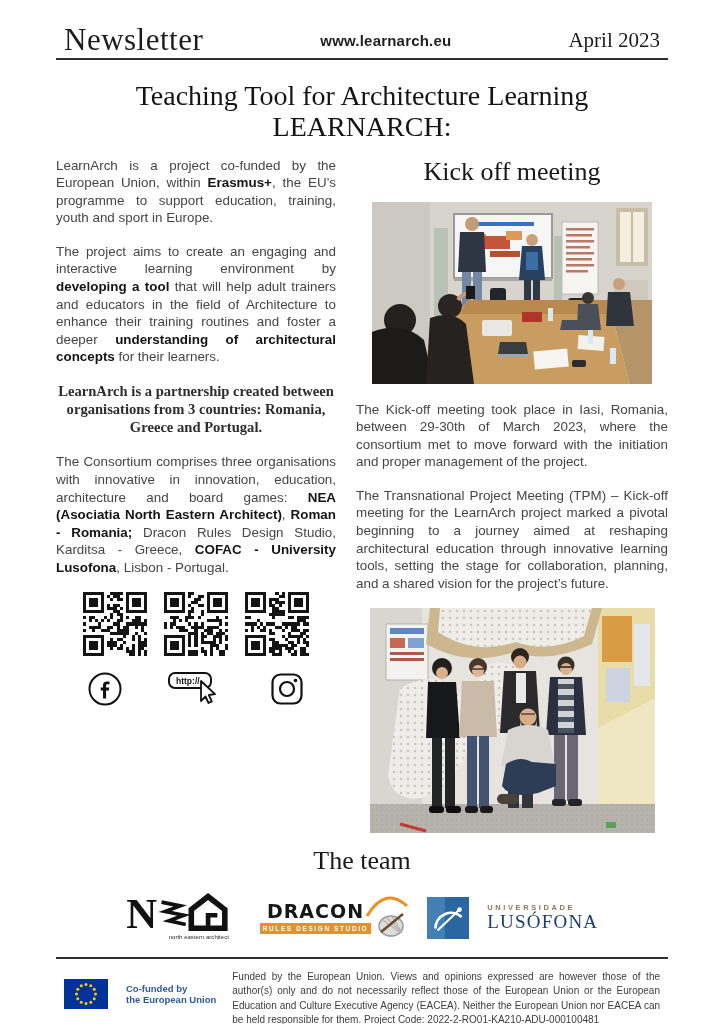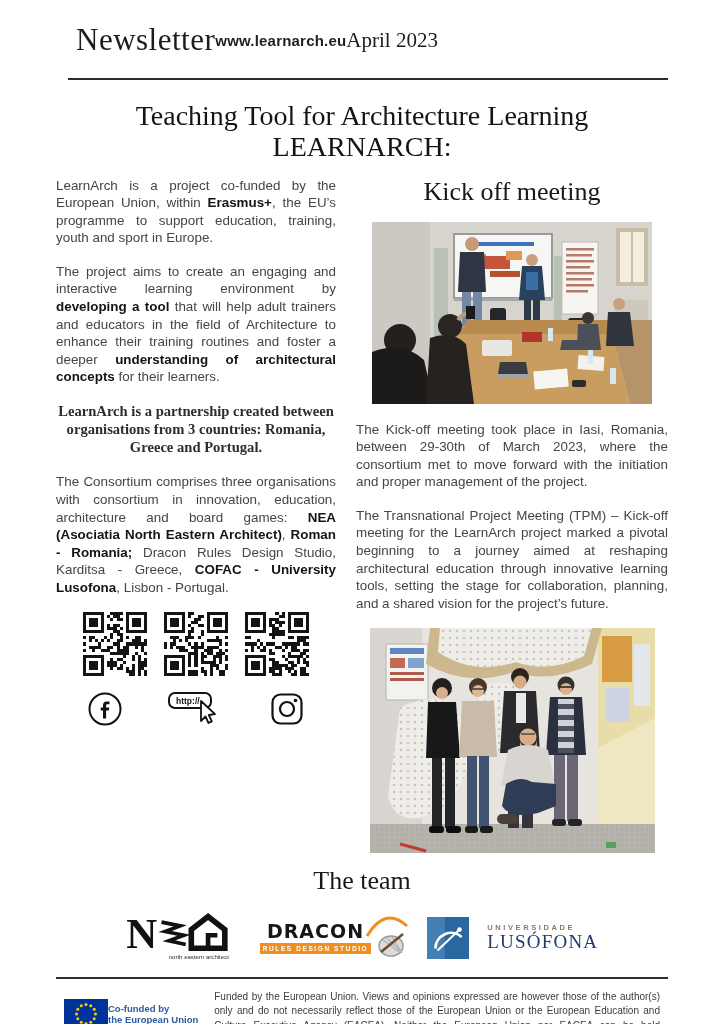--- a/index.html
+++ b/index.html
@@ -1,20 +1,20 @@
 <!DOCTYPE html>
 <html><head>
 <meta charset="utf-8">
 <style>
   html,body{margin:0;padding:0;background:#ffffff;}
   body{width:724px;height:1024px;overflow:hidden;font-family:"Liberation Sans",sans-serif;color:#424242;}
   .page{padding:16px 56px 0 56px;}
 
   
-  .hdr{display:flex;align-items:center;padding:6px 8px 20px 8px;border-bottom:2px solid #2e2e2e;margin-left:12px;}
+  .hdr{display:flex;align-items:center;justify-content:space-between;padding:6px 8px 0 8px;border-bottom:2px solid #2e2e2e;}
   .brand{font-family:"Liberation Serif",serif;font-size:31px;color:#1c1c1c;letter-spacing:.5px;}
   .site{font-size:15px;font-weight:700;color:#1f1f1f;letter-spacing:.2px;}
   .date{font-family:"Liberation Serif",serif;font-size:21px;color:#1c1c1c;}
 
   
   .main-title{text-align:center;font-family:"Liberation Serif",serif;font-weight:400;
     font-size:28px;line-height:1.12;color:#141414;margin:20px 0 14px 0;}
 
   
   .columns{display:flex;gap:20px;}
@@ -52,21 +52,21 @@
   .dracon-banner{background:#ef8f1f;color:#fff;font-size:6.5px;font-weight:700;letter-spacing:1.6px;
     padding:2px 3px;margin-top:2px;text-align:center;}
   .dracon-art{position:absolute;right:-4px;top:-8px;}
   .lusofona{display:flex;align-items:center;gap:18px;}
   .lus-text{text-align:left;}
   .lus-top{font-size:7.5px;font-weight:700;letter-spacing:2.6px;color:#8a7a5f;}
   .lus-name{font-family:"Liberation Serif",serif;font-size:19px;letter-spacing:1.2px;color:#1d3d6b;line-height:1.1;}
 
   
   .footer{border-top:2px solid #2e2e2e;margin-top:12px;padding:11px 8px 0 8px;display:flex;gap:16px;align-items:flex-start;}
-  .eu-block{display:flex;align-items:center;gap:0;flex:none;margin-top:9px;}
+  .eu-block{display:flex;align-items:center;gap:18px;flex:none;margin-top:9px;}
   .cofunded{font-size:9.5px;font-weight:700;color:#2b5aa0;line-height:1.2;}
   .disclaimer{font-size:10px;line-height:1.42;text-align:justify;color:#3c3c3c;flex:1;}
 </style>
 </head>
 <body>
 
 <div class="page">
 
   <div class="hdr">
     <div class="brand">Newsletter</div>
@@ -83,21 +83,21 @@
 
     <div class="col-left">
 
       <p class="body"><span>LearnArch is a project co-funded by the European Union, within </span><b>Erasmus+</b><span>, the EU’s programme to support education, training, youth and sport in Europe.</span></p>
 
       <p class="body"><span>The project aims to create an engaging and interactive learning environment by </span><b>developing a tool</b><span> that will help adult trainers and educators in the field of Architecture to enhance their training routines and foster a deeper </span><b>understanding of architectural concepts</b><span> for their learners.</span></p>
 
 
       <p class="partnership">LearnArch is  a partnership created between organisations from 3 countries: Romania, Greece and Portugal.</p>
 
-      <p class="body"><span>The Consortium comprises three organisations with consortium in innovation, education, architecture and board games: </span><b>NEA (Asociatia North Eastern Architect)</b><span>, </span><b>Roman - Romania;</b><span> Dracon Rules Design Studio, Karditsa - Greece, </span><b>COFAC - University Lusofona</b><span>, Lisbon - Portugal.</span></p>
+      <p class="body"><span>The Consortium comprises three organisations with innovative in innovation, education, architecture and board games: </span><b>NEA (Asociatia North Eastern Architect)</b><span>, </span><b>Roman - Romania;</b><span> Dracon Rules Design Studio, Karditsa - Greece, </span><b>COFAC - University Lusofona</b><span>, Lisbon - Portugal.</span></p>
 
       <div class="qr-row">
         <div class="qr"><svg viewBox="0 0 21 21" width="100%" height="100%" shape-rendering="crispEdges" fill="#141414">
               <rect x="0" y="0" width="1" height="1"></rect>
               <rect x="1" y="0" width="1" height="1"></rect>
               <rect x="2" y="0" width="1" height="1"></rect>
               <rect x="3" y="0" width="1" height="1"></rect>
               <rect x="4" y="0" width="1" height="1"></rect>
               <rect x="5" y="0" width="1" height="1"></rect>
               <rect x="6" y="0" width="1" height="1"></rect>

